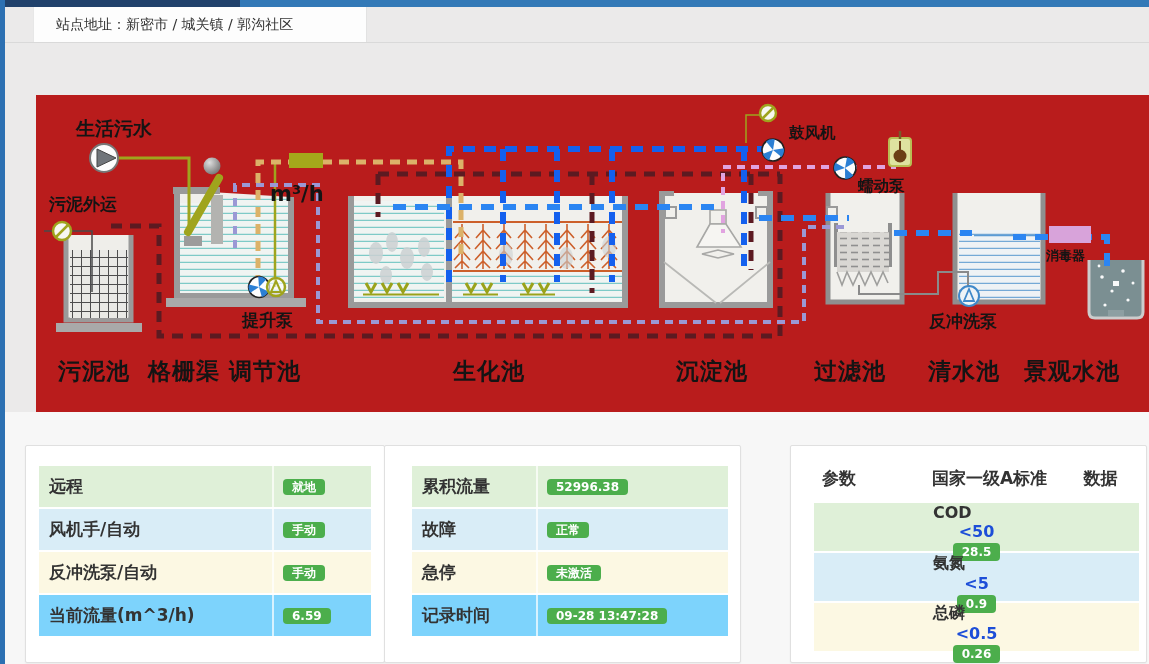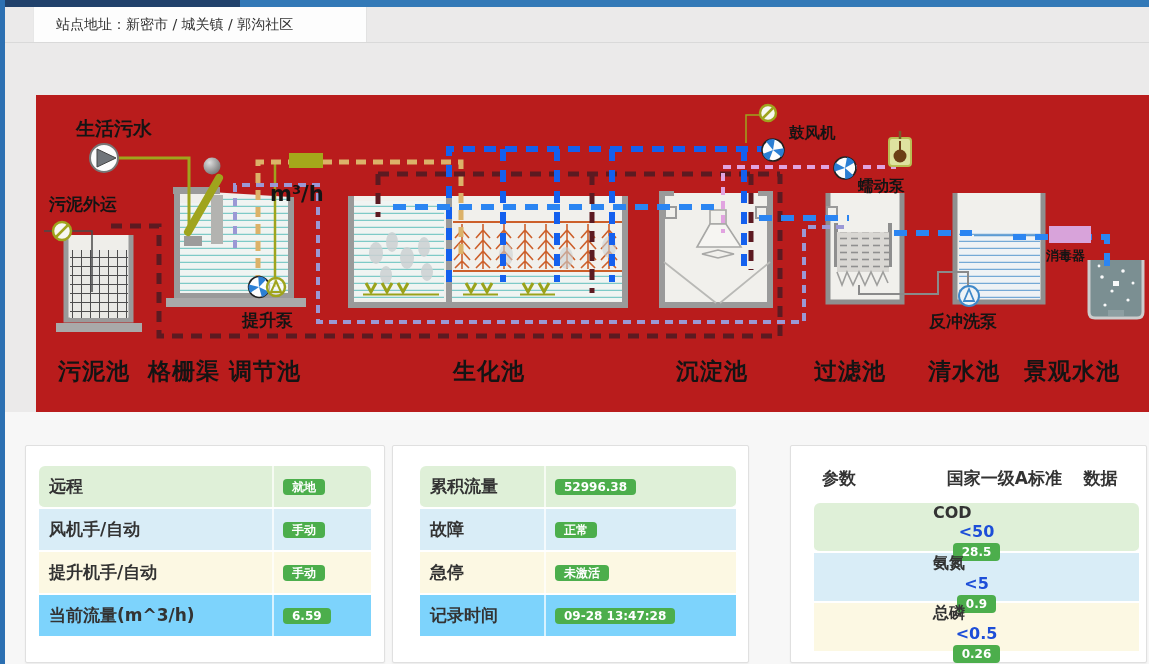--- a/index.html
+++ b/index.html
@@ -23,39 +23,39 @@
   .diagram svg{display:block;}
   svg text{font-family:"DejaVu Sans","Liberation Sans",sans-serif;font-weight:bold;fill:#141414;}
   .tank-label{font-size:23px;letter-spacing:1px;}
   .small-label{font-size:15.5px;}
   .mid-label{font-size:17px;}
   .big-label{font-size:19px;}
 
   .card{position:absolute;top:445px;height:218px;background:#fff;border:1px solid #e0e0e0;border-radius:2px;
         box-shadow:0 1px 2px rgba(0,0,0,.05);box-sizing:border-box;}
   .card-1{left:25px;width:360px;}
-  .card-2{left:392px;width:357px;}
+  .card-2{left:384px;width:357px;}
   .card-3{left:790px;width:357px;}
   .ptable{position:absolute;top:20px;left:13px;right:13px;}
   .card-2 .ptable{left:27px;right:12px;}
   .card-3 .ptable{top:14px;left:23px;right:7px;}
   .prow{height:43px;display:flex;align-items:stretch;border-bottom:2px solid #fff;box-sizing:border-box;}
   .prow .lbl{flex:1;display:flex;align-items:center;padding-left:10px;font-weight:bold;font-size:17px;color:#333;}
   .prow .val{display:flex;align-items:center;padding-left:9px;border-left:2px solid rgba(255,255,255,.7);}
   .card-1 .val{width:88px;}
   .card-2 .val{width:181px;}
-  .tone-success{background:#dff0d8;border-radius:6px;}
+  .tone-success{background:#dff0d8;}
   .tone-info{background:#d9edf7;}
   .tone-warning{background:#fcf8e3;}
   .tone-danger{background:#7dd3fc;}
   .badge{background:#4cae4c;color:#fff;font-weight:bold;font-size:12px;line-height:1;
          padding:2px 9px;border-radius:4px;white-space:nowrap;}
   .qhead{height:36px;display:flex;align-items:center;font-weight:bold;font-size:17px;color:#333;margin-bottom:7px;}
   .qhead .h-param{width:95px;padding-left:8px;}
-  .qhead .h-std{flex:1;text-align:right;}
+  .qhead .h-std{flex:1;text-align:center;}
   .qhead .h-data{width:77px;text-align:center;}
   .qrow{height:50px;display:flex;align-items:center;border-bottom:2px solid #fff;box-sizing:border-box;flex-direction:column;}
   .qrow .q-param{width:95px;padding-left:8px;font-weight:bold;font-size:16px;color:#333;}
   .qrow .q-std{flex:1;text-align:center;font-weight:bold;font-size:16px;color:#1d4ed8;}
   .qrow .q-data{width:77px;text-align:center;}
 </style>
 </head>
 <body>
 
 <div class="left-border"></div>
@@ -305,21 +305,21 @@
           <span class="badge">就地</span>
         </div>
     </div>
     <div class="prow tone-info">
       <div class="lbl">风机手/自动</div>
       <div class="val">
           <span class="badge">手动</span>
         </div>
     </div>
     <div class="prow tone-warning">
-      <div class="lbl">提升机手/自动</div>
+      <div class="lbl">反冲洗泵/自动</div>
       <div class="val">
           <span class="badge">手动</span>
         </div>
     </div>
     <div class="prow tone-danger">
       <div class="lbl">当前流量(m^3/h)</div>
       <div class="val">
           <span class="badge">6.59</span>
         </div>
     </div>

